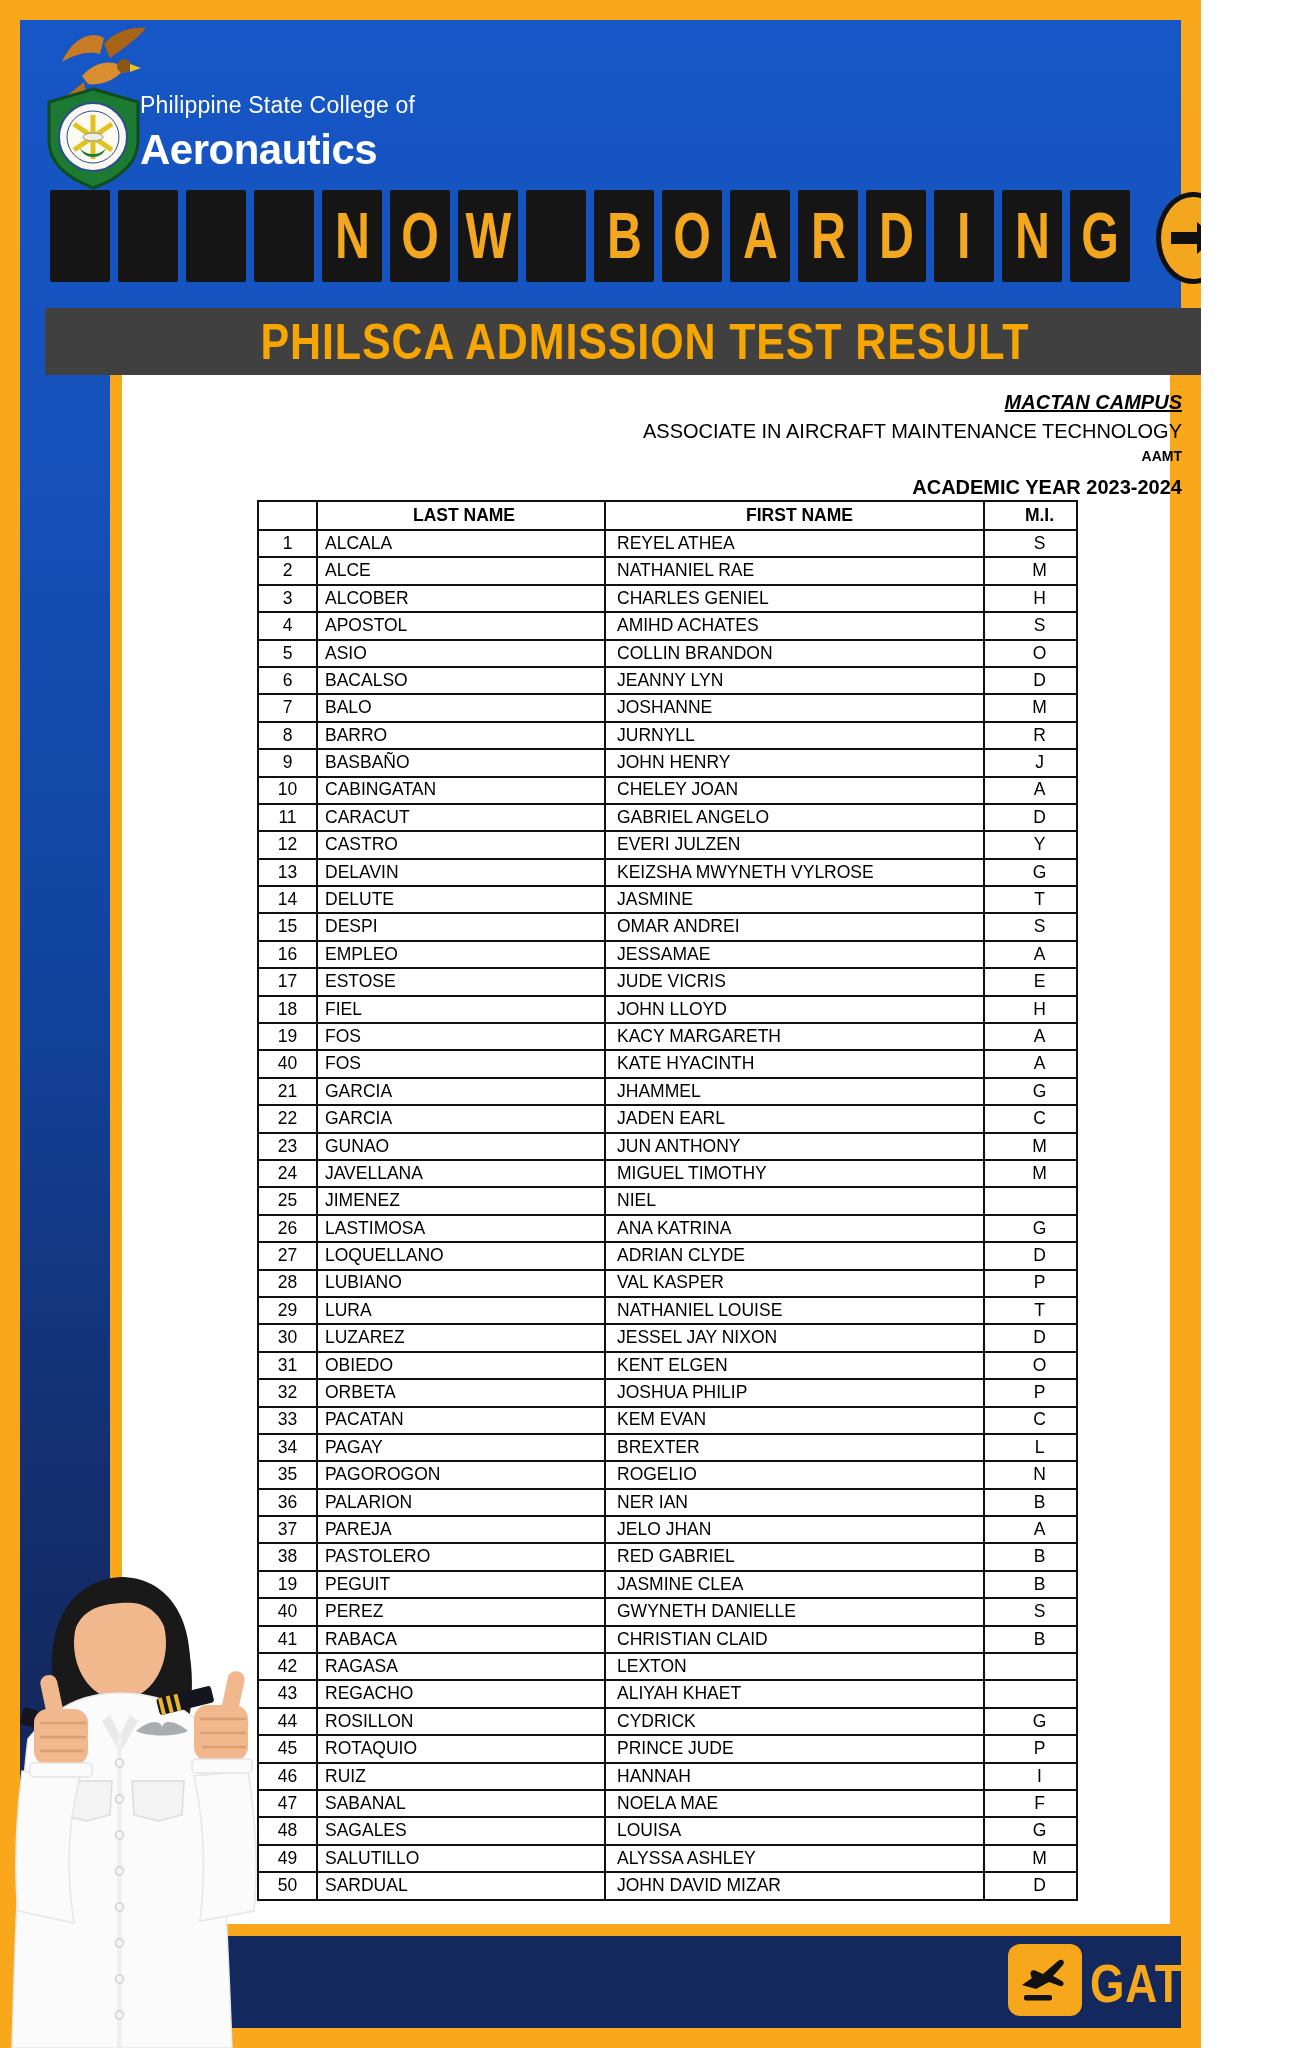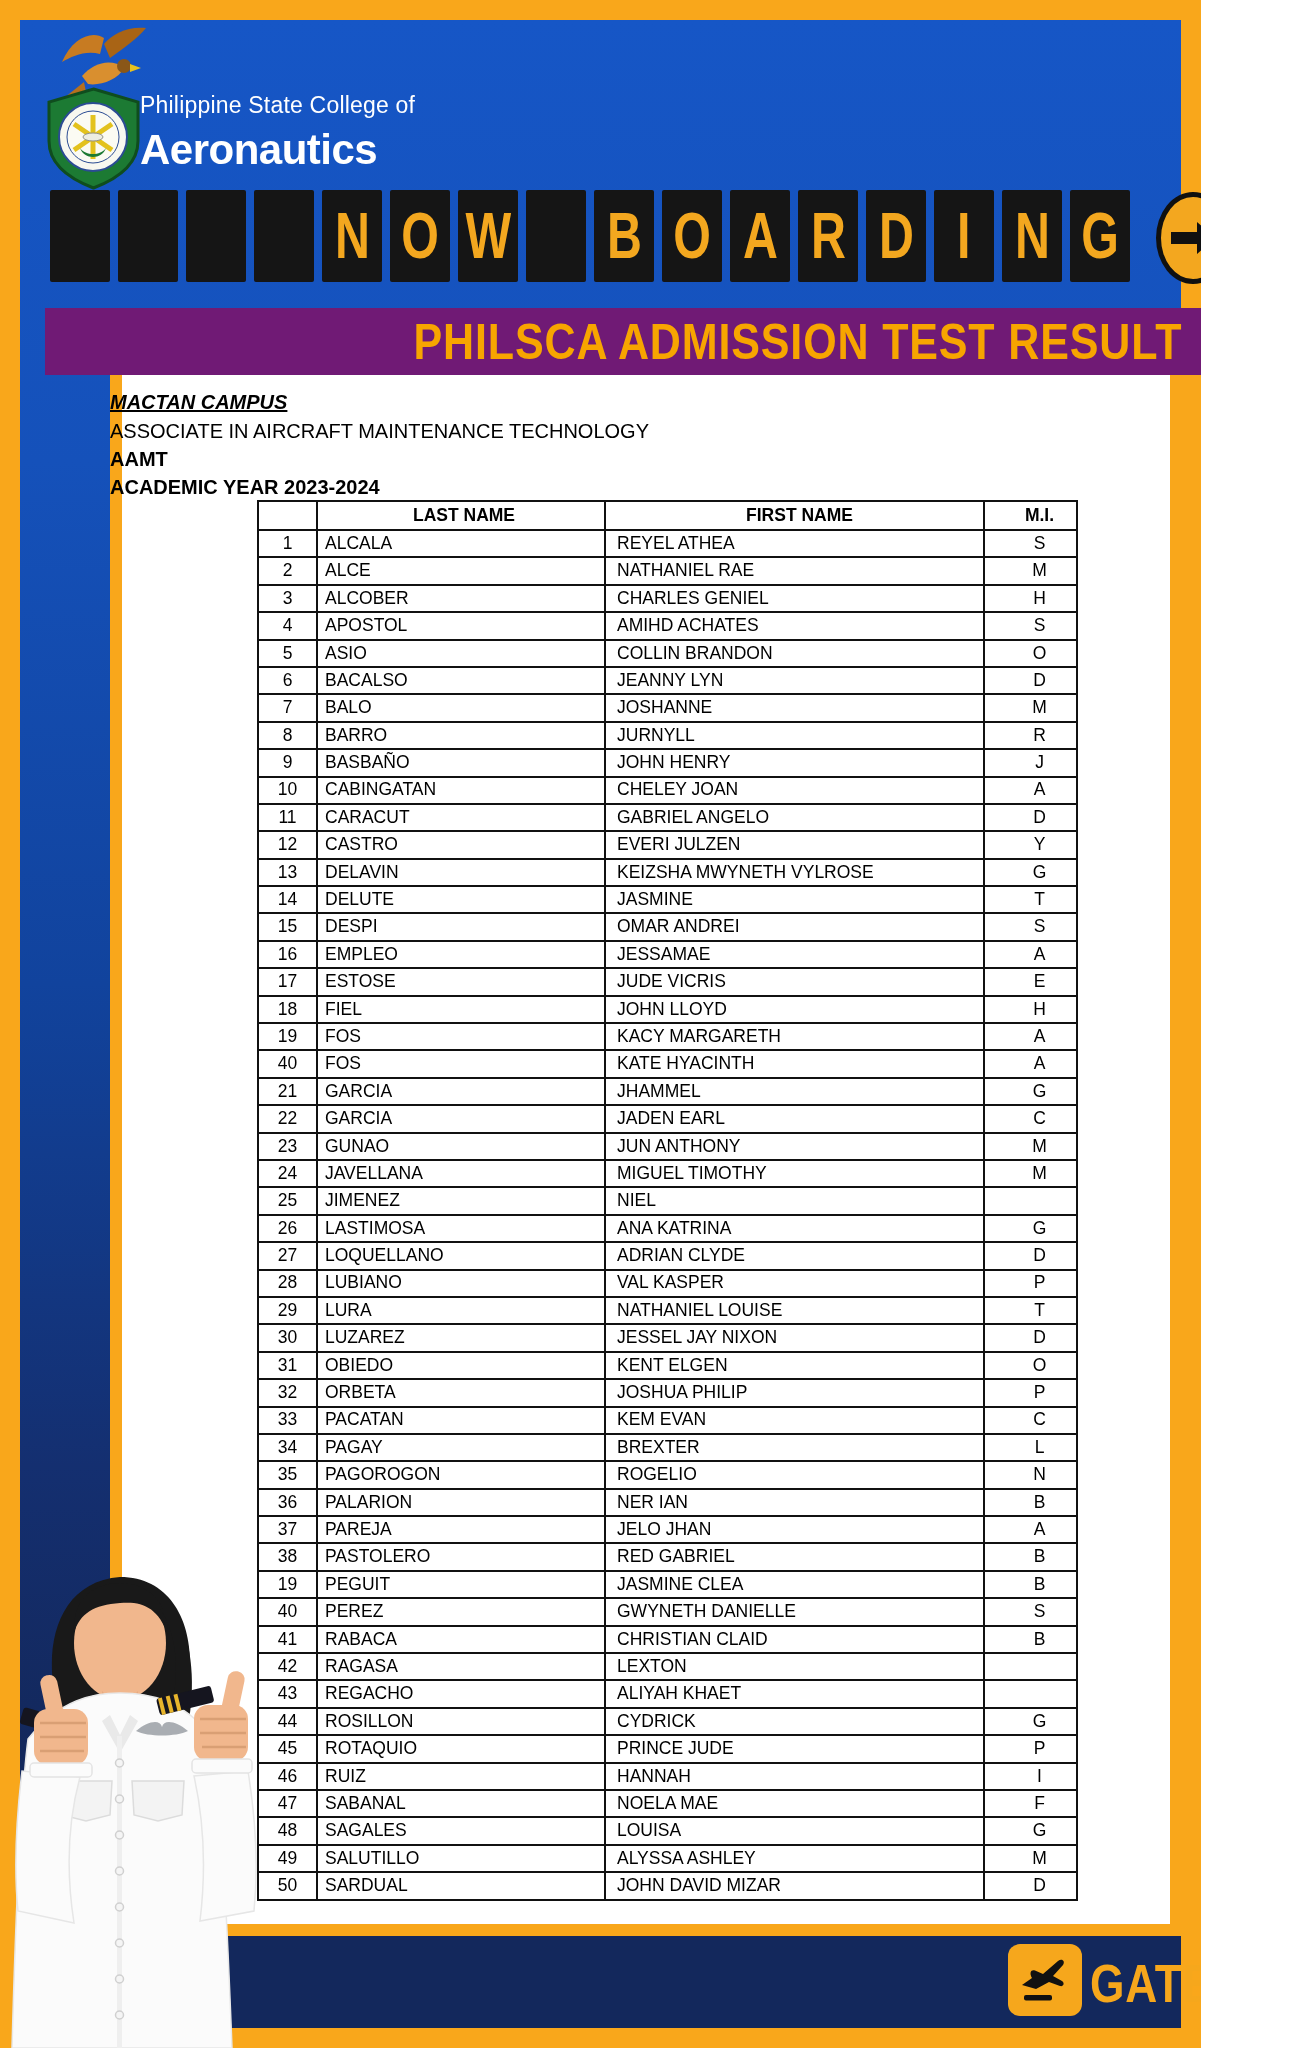--- a/index.html
+++ b/index.html
@@ -17,32 +17,32 @@
   .logo-line2{font-size:42px;font-weight:700;letter-spacing:-.5px;margin-top:12px;}
 
   
   .marquee{position:absolute;left:50px;top:190px;display:flex;gap:8px;}
   .tile{width:60px;height:92px;background:#151515;border-radius:2px;display:flex;align-items:center;justify-content:center;}
   .tile-letter{font-size:62px;font-weight:800;color:#F3A71F;transform:scale(.78,1.05);line-height:92px;}
   .marquee-arrow{position:absolute;left:1156px;top:192px;width:74px;height:92px;background:#F3A71F;
     border:5px solid #101010;border-radius:50%;box-sizing:border-box;display:flex;align-items:center;justify-content:center;}
 
   
-  .title-banner{position:absolute;left:45px;top:308px;width:1200px;height:67px;background:#701a75;
-    display:flex;align-items:center;justify-content:flex-end;}
+  .title-banner{position:absolute;left:45px;top:308px;width:1200px;height:67px;background:#404040;
+    display:flex;align-items:center;justify-content:center;}
   .title-banner .t{font-size:50px;font-weight:800;color:#F7A500;letter-spacing:1px;transform:scaleX(.86);white-space:nowrap;}
 
   
   .panel{position:absolute;left:110px;top:375px;width:1072px;height:1561px;box-sizing:border-box;
     background:#ffffff;border:12px solid #F9A71B;border-top:0;}
 
-  .hdr{position:absolute;left:110px;width:1072px;text-align:left;color:#000;}
+  .hdr{position:absolute;left:110px;width:1072px;text-align:right;color:#000;}
   .hdr.campus{top:391px;font-size:20px;font-weight:700;font-style:italic;text-decoration:underline;}
   .hdr.program{top:420px;font-size:20px;font-weight:400;}
-  .hdr.abbr{top:448px;font-size:20px;font-weight:700;}
+  .hdr.abbr{top:448px;font-size:14px;font-weight:700;}
   .hdr.ay{top:476px;font-size:20px;font-weight:700;}
 
   
   .tbl{position:absolute;left:257px;top:500px;width:769px;border-collapse:collapse;table-layout:fixed;
     font-size:17.5px;color:#000;}
   .tbl th,.tbl td{border:2px solid #111;overflow:hidden;white-space:nowrap;line-height:1;}
   .tbl thead tr{height:29px;}
   .tbl tbody tr{height:27.4px;}
   .tbl th{font-weight:700;text-align:center;font-size:17.5px;}
   .c-num{width:55px;text-align:center;}

